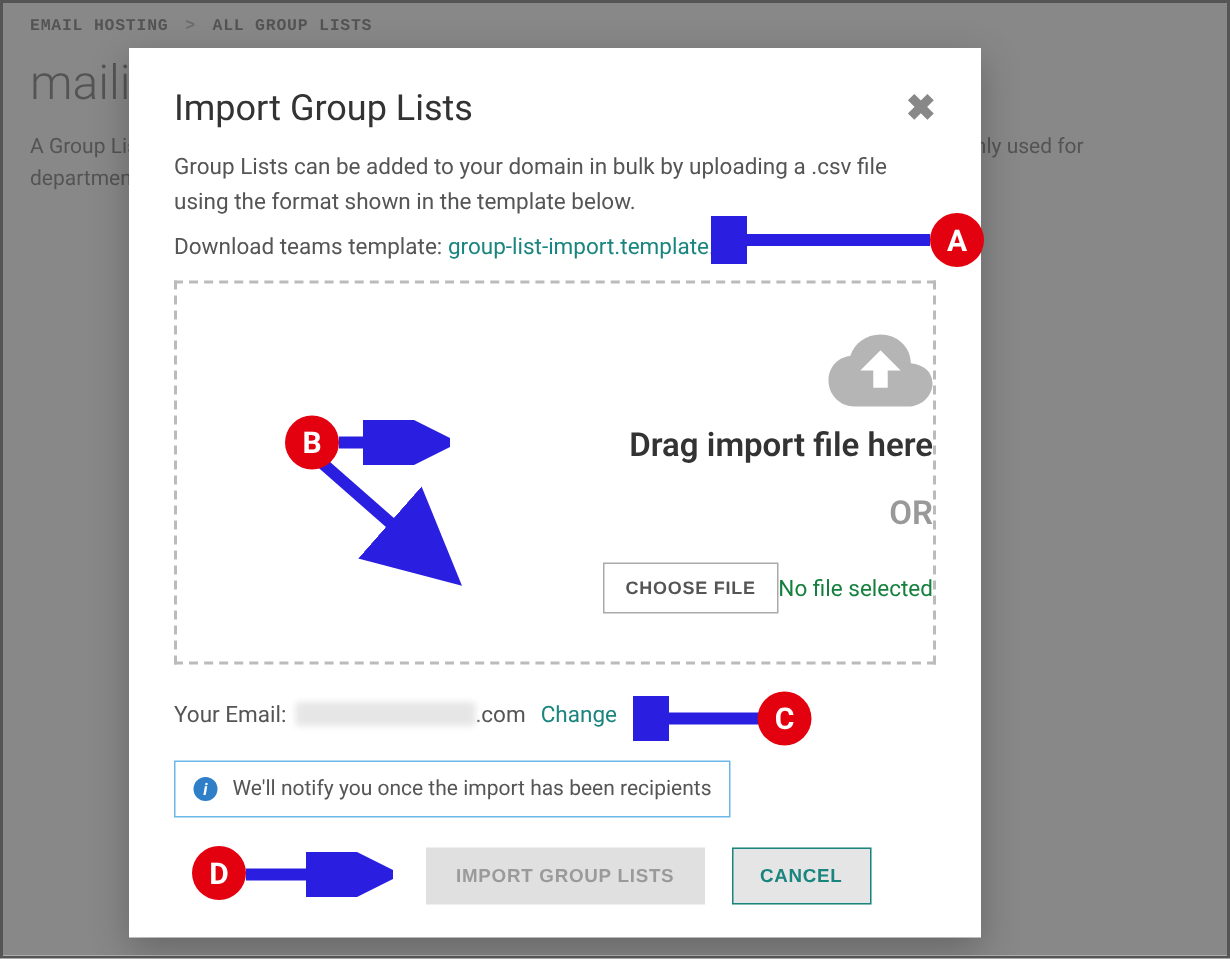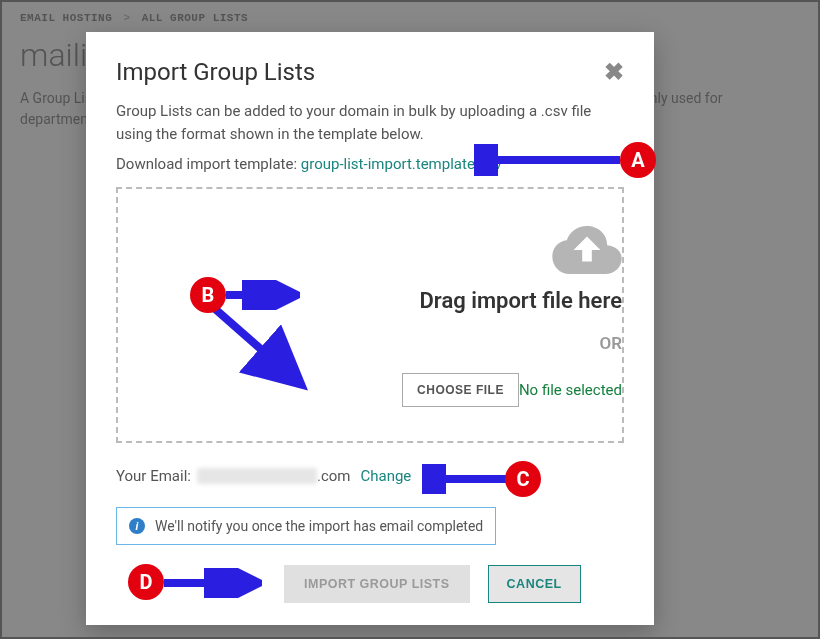--- a/index.html
+++ b/index.html
@@ -92,21 +92,21 @@
       margin-bottom: 24px;
     }
     .cloud-icon { width: 70px; height: 52px; margin-bottom: 12px; }
     .drag-text {
       font-size: 22px;
       font-weight: 600;
       color: #333;
       margin-bottom: 20px;
     }
     .or-text {
-      font-size: 17px;
+      font-size: 22px;
       font-weight: 600;
       color: #999;
       margin-bottom: 20px;
     }
     .choose-row { display: flex; align-items: center; }
     .choose-btn {
       border: 1px solid #aaa;
       background: #fff;
       padding: 9px 14px;
       font-size: 12px;
@@ -198,21 +198,21 @@
 
 <div class="overlay"></div>
 
 <div class="modal">
   <div class="modal-header">
     <div class="modal-title">Import Group Lists</div>
     <div class="close-x">✖</div>
   </div>
   <div class="modal-desc">Group Lists can be added to your domain in bulk by uploading a .csv file using the format shown in the template below.</div>
   <div class="dl-line">
-    <span>Download import template: </span><a href="#">group-list-import.template.csv</a>
+    <span>Download teams template: </span><a href="#">group-list-import.template.csv</a>
   </div>
 
   <div class="dropzone">
     <svg class="cloud-icon" viewBox="0 0 72 54">
       <path fill="#b5b5b5" d="M57 22c0-12-10-20-21-20C26 2 18 8 15 17 6 18 0 25 0 34c0 10 8 18 18 18h37c9 0 17-7 17-16 0-8-6-13-15-14zM36 13l14 14h-9v12h-10V27h-9l14-14z"></path>
     </svg>
     <div class="drag-text">Drag import file here</div>
     <div class="or-text">OR</div>
     <div class="choose-row">
       <button class="choose-btn">CHOOSE FILE</button>
@@ -223,21 +223,21 @@
   <div class="email-row">
     <span>Your Email:</span>
     <span style="width:6px"></span>
     <span class="email-redact"></span>
       <span>.com</span>
     <span class="change-link">Change</span>
   </div>
 
   <div class="info-box">
     <span class="info-icon">i</span>
-    <span>We'll notify you once the import has email completed</span>
+    <span>We'll notify you once the import has been recipients</span>
   </div>
 
   <div class="action-row">
     <button class="import-btn">IMPORT GROUP LISTS</button>
     <button class="cancel-btn">CANCEL</button>
   </div>
 </div>
 
 <div class="marker" style="left:618px; top:140px;">A</div>
 <svg class="arrow" style="left:472px; top:142px;" width="148" height="32">

